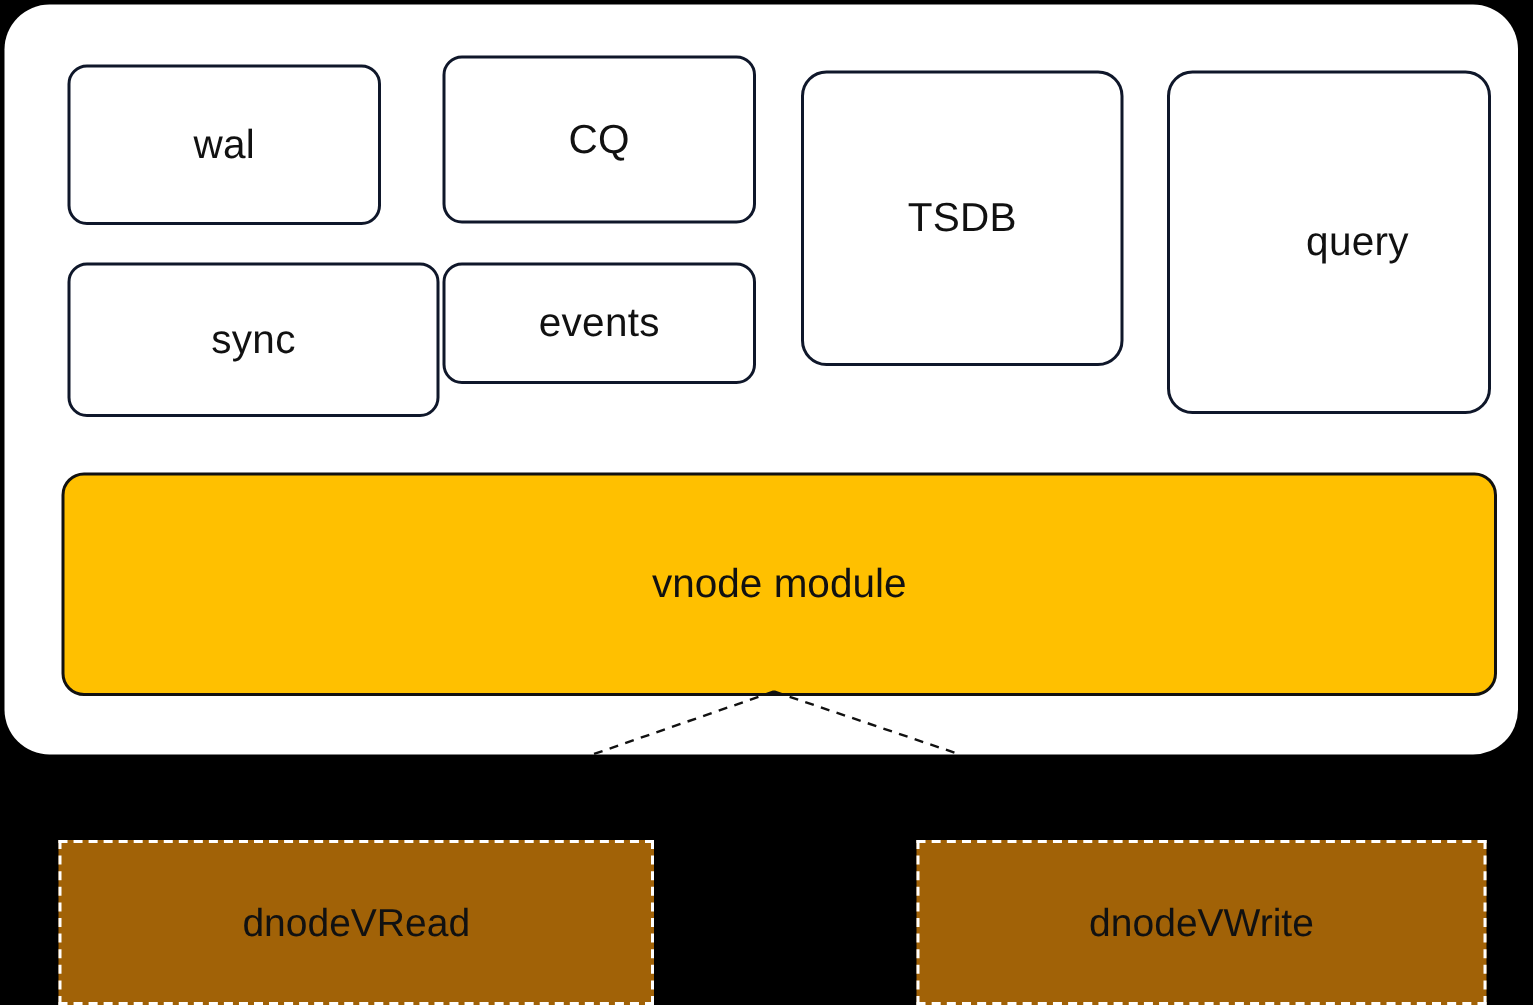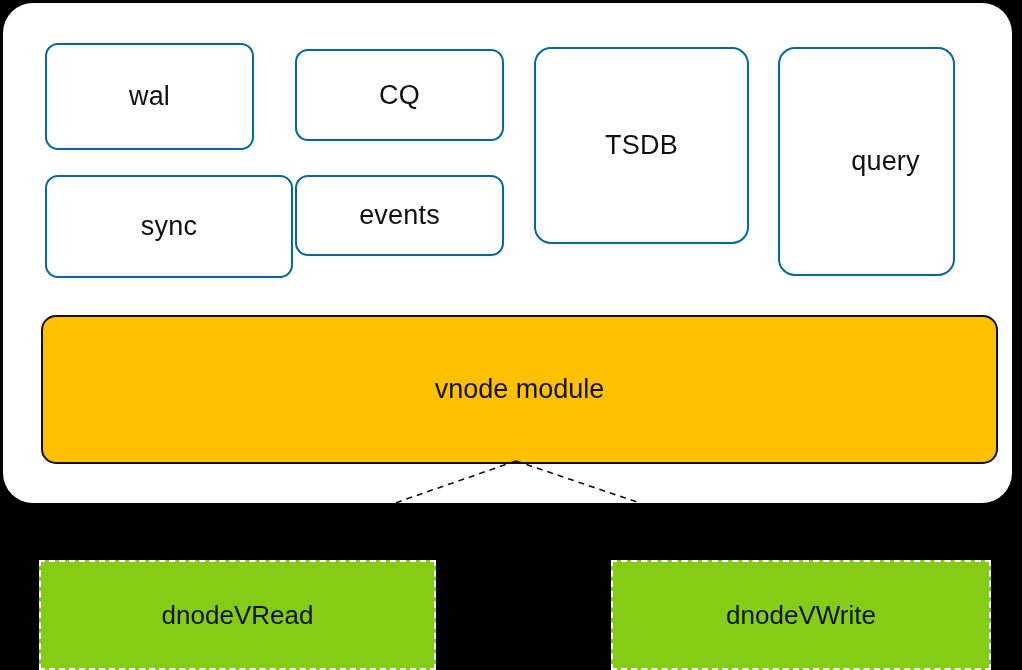--- a/index.html
+++ b/index.html
@@ -33,43 +33,43 @@
     height: 500px;
     background: #ffffff;
     border-radius: 30px;
     box-sizing: border-box;
   }
 
   
   .module-box {
     position: absolute;
     background: #ffffff;
-    border: 2px solid #0369a1;
+    border: 2px solid #0f172a;
     border-radius: 13px;
     box-sizing: border-box;
     display: flex;
     align-items: center;
     justify-content: center;
   }
   .module-box .box-label {
     font-size: 27px;
     color: #111111;
     line-height: 1;
     letter-spacing: 0.2px;
     text-align: center;
     white-space: nowrap;
   }
 
   
   .box-wal    { left: 42px;  top: 40px;  width: 209px; height: 107px; }
   .box-sync   { left: 42px;  top: 172px; width: 248px; height: 103px; }
-  .box-cq     { left: 292px; top: 46px;  width: 209px; height: 92px; }
+  .box-cq     { left: 292px; top: 34px;  width: 209px; height: 112px; }
   .box-events { left: 292px; top: 172px; width: 209px; height: 81px; }
   .box-tsdb   { left: 531px; top: 44px;  width: 215px; height: 197px; border-radius: 17px; }
-  .box-query  { left: 775px; top: 44px;  width: 177px; height: 229px; border-radius: 17px; padding-left: 38px; }
+  .box-query  { left: 775px; top: 44px;  width: 216px; height: 229px; border-radius: 17px; padding-left: 38px; }
 
   
   .vnode-module-bar {
     position: absolute;
     left: 38px;
     top: 312px;
     width: 957px;
     height: 149px;
     background: #FFC000;
     border: 2px solid #111111;
@@ -91,21 +91,21 @@
     position: absolute;
     left: 0; top: 0;
     width: 1022px;
     height: 670px;
     pointer-events: none;
   }
 
   
   .dnode-box {
     position: absolute;
-    background: #84cc16;
+    background: #a16207;
     border: 2px dashed #ffffff;
     box-sizing: border-box;
     display: flex;
     align-items: center;
     justify-content: center;
   }
   .dnode-box .box-label {
     font-size: 26px;
     color: #111111;
     line-height: 1;

